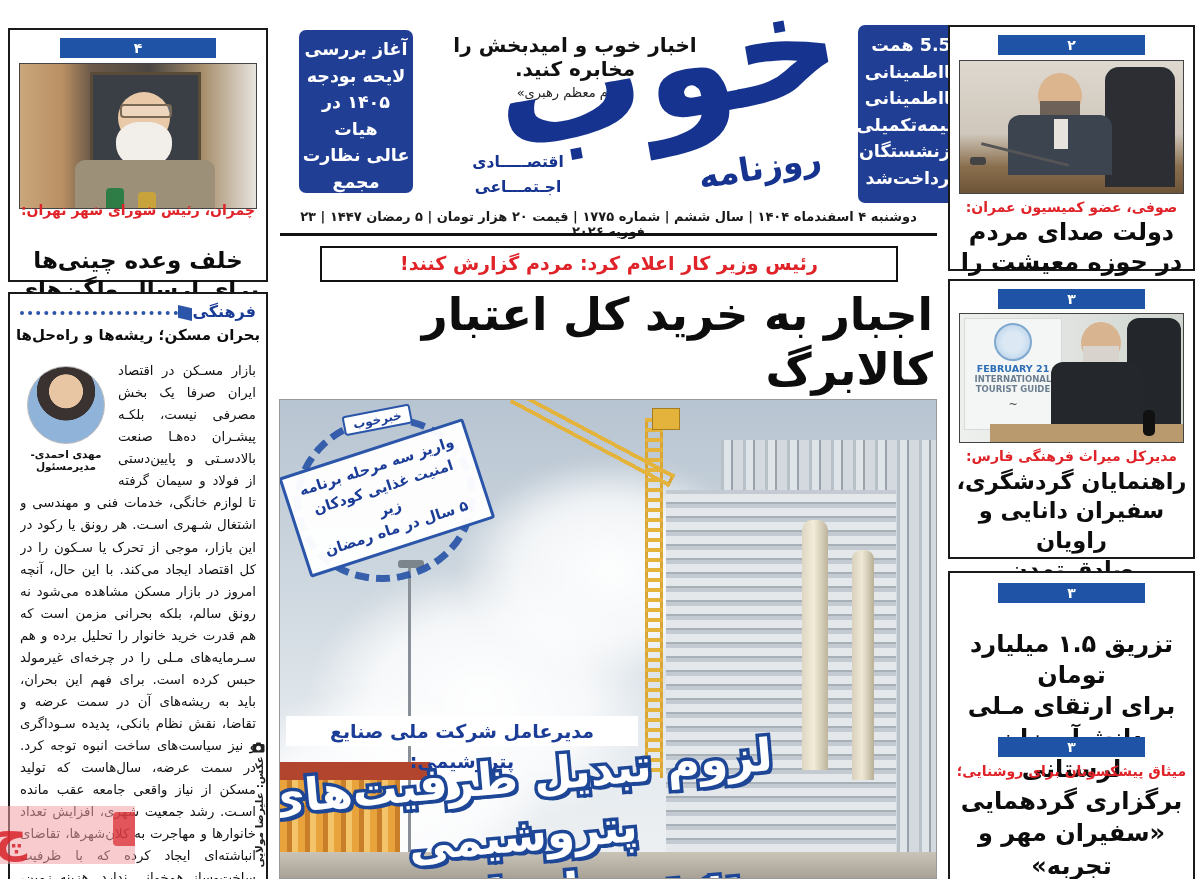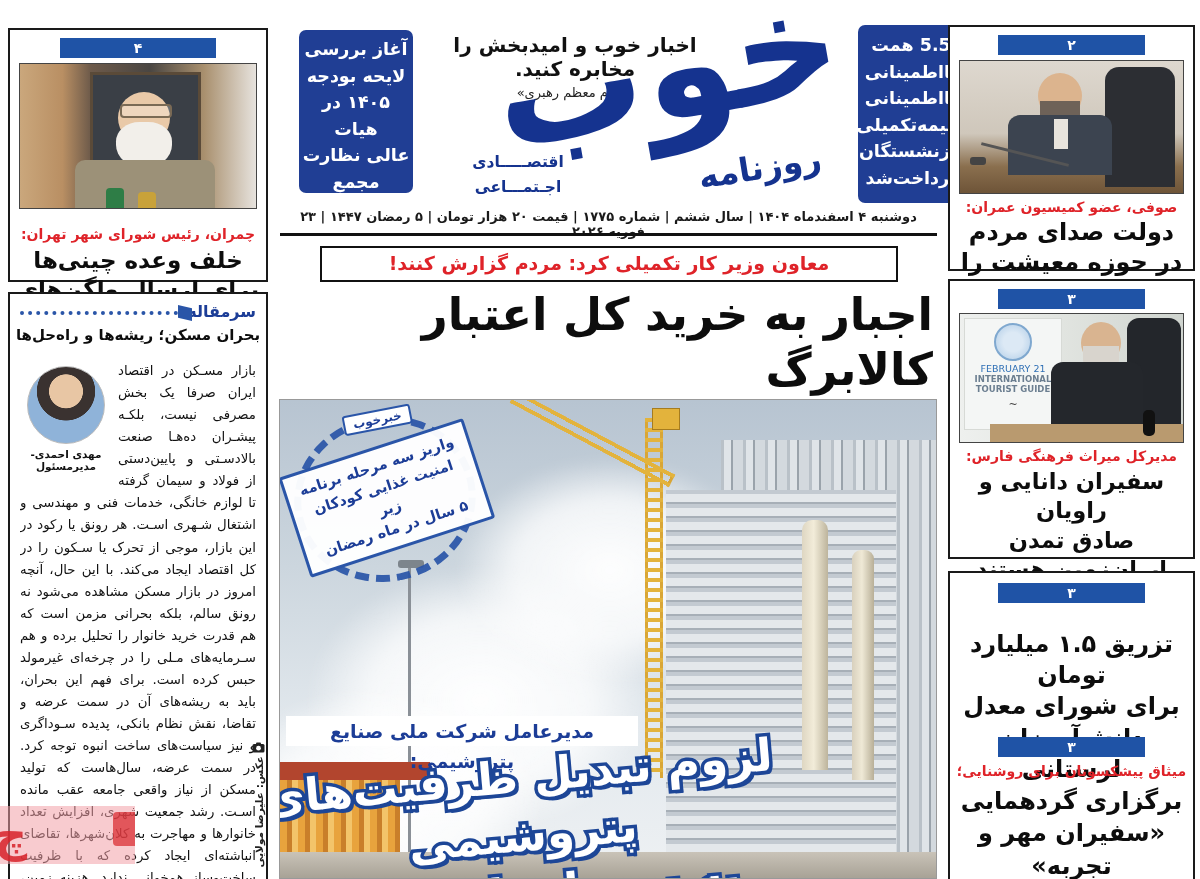--- a/index.html
+++ b/index.html
@@ -41,30 +41,30 @@
     <div class="pagebar pos" style="left:50px;right:50px;top:8px;">۴</div>
     <div class="photo" style="left:9px;right:9px;top:33px;height:146px;background:linear-gradient(90deg,#caa77c 0%,#b98f63 18%,#6d5a4a 30%,#4a4642 55%,#a9906e 78%,#e7e3de 100%);">
       <div class="pos" style="left:70px;top:8px;width:105px;height:95px;background:#3a3f46;border:3px solid #5a4a38;"></div>
       <div class="pos" style="left:98px;top:28px;width:52px;height:52px;border-radius:50%;background:#e9c9a8;"></div>
       <div class="pos" style="left:96px;top:58px;width:56px;height:46px;border-radius:42% 42% 50% 50%;background:#f2efea;"></div>
       <div class="pos" style="left:100px;top:40px;width:48px;height:10px;border:2px solid #7a6a55;border-radius:4px;background:rgba(255,255,255,.25);"></div>
       <div class="pos" style="left:55px;top:96px;width:140px;height:50px;background:#9c9178;border-radius:10px 10px 0 0;"></div>
       <div class="pos" style="left:86px;top:124px;width:18px;height:24px;background:#2e7d46;border-radius:4px;"></div>
       <div class="pos" style="left:118px;top:128px;width:18px;height:20px;background:#c8a23a;border-radius:4px;"></div>
     </div>
-    <div class="cap pos" style="left:6px;right:6px;top:196px;">چمران، رئیس شورای شهر تهران:</div>
+    <div class="cap pos" style="left:6px;right:6px;top:172px;">چمران، رئیس شورای شهر تهران:</div>
     <div class="hl pos" style="left:4px;right:4px;top:216px;font-size:23px;line-height:1.25;">
       <span style="display:block;">خلف وعده چینی‌ها</span>
       <span style="display:block;">برای ارسال واگن‌های مترو</span>
     </div>
   </div>
 
   <div class="pos box" style="left:8px;top:292px;width:260px;height:600px;">
     <div class="pos" style="left:10px;right:10px;top:8px;height:22px;">
-      <span class="pos" style="right:0;top:0;color:#1c3d97;font-weight:bold;font-size:16px;">سرمقاله</span>
+      <span class="pos" style="right:0;top:0;color:#1c3d97;font-weight:bold;font-size:16px;">فرهنگی</span>
       <span class="pos" style="left:0;right:78px;top:9px;border-top:4px dotted #2a55a8;"></span>
       <span class="pos" style="right:64px;top:3px;width:14px;height:16px;background:#2a55a8;clip-path:polygon(0 0,100% 20%,100% 100%,0 80%);"></span>
     </div>
     <div class="hl pos" style="left:4px;right:4px;top:32px;font-size:15px;">بحران مسکن؛ ریشه‌ها و راه‌حل‌ها</div>
     <div class="pos" style="left:10px;right:10px;top:66px;bottom:6px;overflow:hidden;">
       <div style="float:left;width:92px;margin:6px 6px 2px 0;text-align:center;">
         <div style="width:76px;height:76px;margin:0 auto;border-radius:50%;background:radial-gradient(circle at 50% 32%,#e8c6a4 0 26%,#3a3230 27% 45%,#8fb3d9 46% 100%);border:1px solid #bbb;"></div>
         <div style="font-size:10.5px;font-weight:bold;margin-top:4px;">مهدی احمدی-مدیرمسئول</div>
       </div>
       <div style="font-size:13.3px;line-height:1.66;text-align:justify;text-align-last:right;">بازار مسـکن در اقتصاد ایران صرفا یک بخش مصرفی نیست، بلکـه پیشـران ده‌هـا صنعت بالادسـتی و پایین‌دستی از فولاد و سیمان گرفته تا لوازم خانگی، خدمات فنی و مهندسی و اشتغال شـهری اسـت. هر رونق یا رکود در این بازار، موجی از تحرک یا سـکون را در کل اقتصاد ایجاد می‌کند. با این حال، آنچه امروز در بازار مسکن مشاهده می‌شود نه رونق سالم، بلکه بحرانی مزمن است که هم قدرت خرید خانوار را تحلیل برده و هم سـرمایه‌های مـلی را در چرخه‌ای غیرمولد حبس کرده است. برای فهم این بحران، باید به ریشه‌های آن در سمت عرضه و تقاضا، نقش نظام بانکی، پدیده سـوداگری و نیز سیاست‌های ساخت انبوه توجه کرد. در سمت عرضه، سال‌هاست که تولید مسکن از نیاز واقعی جامعه عقب مانده اسـت. رشد جمعیت شهری، افزایش تعداد خانوارها و مهاجرت به کلان‌شهرها، تقاضای انباشته‌ای ایجاد کرده که با ظرفیت ساخت‌وساز همخوانی ندارد. هزینه زمین، مصالح و دسـتمزد به طور مسـتمر افزایش یافته و نااطمینانی‌های اقتصادی، سرمایه‌گذاران ساختمانی را با ریسک‌های پیش‌بینی‌ناپذیر مواجه کرده است. صدور مجوزهای پیچیده، زمان‌بر بودن فرایندهای اداری و تغییــرات مکرر مقررات نیز مزید بر علت شــده است. نتیجه آن است که عرضه مسکن نه‌تنها پاسخگوی نیاز جدید نیست، بلکه بخشی از نیازهای گذشته نیز به شــکل تقاضای معوق باقی مانده است. در سمت تقاضا، کاهش شــدید قدرت خرید خانوار مهم‌ترین عامل فشار اسـت. نسبت قیمت مسـکن به درآمد سالانه خانوار در بسیاری از شهرهای بزرگ به سطحی رسیده که خانه‌دار شدن را به رؤیایی دست‌نیافتنی تبدیل کرده است....</div>
@@ -104,21 +104,21 @@
   <div class="bluebox pos" style="left:838px;top:25px;width:106px;height:178px;padding-top:7px;">
     <span class="ln">5.5 همت</span>
     <span class="ln">نااطمینانی</span>
     <span class="ln">نااطمینانی</span>
     <span class="ln">وبیمه‌تکمیلی</span>
     <span class="ln">بازنشستگان</span>
     <span class="ln">پرداخت‌شد</span>
   </div>
 
   <div class="pos" style="left:320px;top:246px;width:578px;height:36px;border:2.5px solid #111;box-sizing:border-box;text-align:center;">
-    <span style="color:#df2329;font-weight:bold;font-size:19px;line-height:31px;">معاون وزیر کار تکمیلی کرد: مردم گزارش کنند!</span>
+    <span style="color:#df2329;font-weight:bold;font-size:19px;line-height:31px;">رئیس وزیر کار اعلام کرد: مردم گزارش کنند!</span>
   </div>
   <div class="hl pos" style="left:285px;top:288px;width:648px;font-size:45px;line-height:1.22;">
     <span style="display:block;text-align:right;">اجبار به خرید کل اعتبار کالابرگ</span>
     <span style="display:block;">از یک فروشگاه تخلف است</span>
   </div>
 
   <div class="photo" style="left:279px;top:399px;width:658px;height:480px;border:1px solid #999;background:linear-gradient(180deg,#b7c4d1 0%,#ccd6de 35%,#e3e9ee 70%,#eef1f3 100%);">
     <div class="steam" style="left:30px;top:170px;width:340px;height:260px;"></div>
     <div class="steam" style="left:180px;top:60px;width:300px;height:220px;"></div>
     <div class="steam" style="left:-60px;top:290px;width:320px;height:220px;"></div>
@@ -184,44 +184,45 @@
       <span style="display:block;">دولت صدای مردم</span>
       <span style="display:block;">در حوزه معیشت را بشنود</span>
     </div>
   </div>
 
   <div class="pos box" style="left:948px;top:279px;width:247px;height:280px;">
     <div class="pagebar pos" style="left:48px;right:48px;top:8px;">۳</div>
     <div class="photo" style="left:9px;right:9px;top:32px;height:130px;background:linear-gradient(90deg,#eef0ee 0%,#e3e6e2 40%,#cfd4cf 100%);">
       <div class="pos" style="left:4px;top:4px;width:96px;height:110px;background:#f4f6f5;border:1px solid #d7dad6;text-align:center;">
         <div style="width:34px;height:34px;margin:4px auto 2px;border-radius:50%;border:2px solid #7fa8cf;background:radial-gradient(circle,#dce9f5 40%,#aecbe6 100%);"></div>
-        <div style="color:#2e6fb5;font-weight:normal;font-size:9.5px;">21 FEBRUARY</div>
+        <div style="color:#2e6fb5;font-weight:bold;font-size:9.5px;">21 FEBRUARY</div>
         <div style="color:#6b7e90;font-weight:bold;font-size:8.5px;">INTERNATIONAL</div>
         <div style="color:#6b7e90;font-weight:bold;font-size:8.5px;">TOURIST GUIDE</div>
         <div style="font-family:'DejaVu Serif',serif;font-style:italic;color:#444;font-size:11px;margin-top:4px;">~</div>
       </div>
       <div class="pos" style="right:2px;top:4px;width:54px;height:120px;background:#23262b;border-radius:12px 12px 0 0;"></div>
       <div class="pos" style="right:62px;top:8px;width:40px;height:42px;border-radius:50%;background:#d9b490;"></div>
       <div class="pos" style="right:64px;top:32px;width:36px;height:26px;border-radius:0 0 46% 46%;background:#d8d4cd;"></div>
       <div class="pos" style="right:40px;top:48px;width:92px;height:66px;background:#24272c;border-radius:12px 12px 0 0;"></div>
       <div class="pos" style="left:30px;bottom:0;width:200px;height:18px;background:#b99a6f;"></div>
       <div class="pos" style="right:28px;bottom:6px;width:12px;height:26px;background:#111;border-radius:5px;"></div>
     </div>
     <div class="cap pos" style="left:6px;right:6px;top:167px;">مدیرکل میراث فرهنگی فارس:</div>
     <div class="hl pos" style="left:4px;right:4px;top:186px;font-size:22.5px;line-height:1.3;">
+      <span style="display:block;">راهنمایان گردشگری،</span>
       <span style="display:block;">سفیران دانایی و راویان</span>
       <span style="display:block;">صادق تمدن ایران‌زمین هستند</span>
     </div>
   </div>
 
   <div class="pos box" style="left:948px;top:571px;width:247px;height:330px;">
     <div class="pagebar pos" style="left:48px;right:48px;top:10px;">۳</div>
     <div class="hl pos" style="left:4px;right:4px;top:56px;font-size:24px;line-height:1.3;">
       <span style="display:block;">تزریق ۱.۵ میلیارد تومان</span>
-      <span style="display:block;">برای شورای معدل</span>
+      <span style="display:block;">برای ارتقای مـلی</span>
       <span style="display:block;">دانش‌آموزان لرستانی</span>
     </div>
     <div class="pagebar pos" style="left:48px;right:48px;top:164px;">۳</div>
     <div class="cap pos" style="left:6px;right:6px;top:190px;">میثاق پیشکسوتان برای روشنایی؛</div>
     <div class="hl pos" style="left:4px;right:4px;top:212px;font-size:24px;line-height:1.35;">
       <span style="display:block;">برگزاری گردهمایی</span>
       <span style="display:block;">«سفیران مهر و تجربه»</span>
 
     </div>
   </div>

